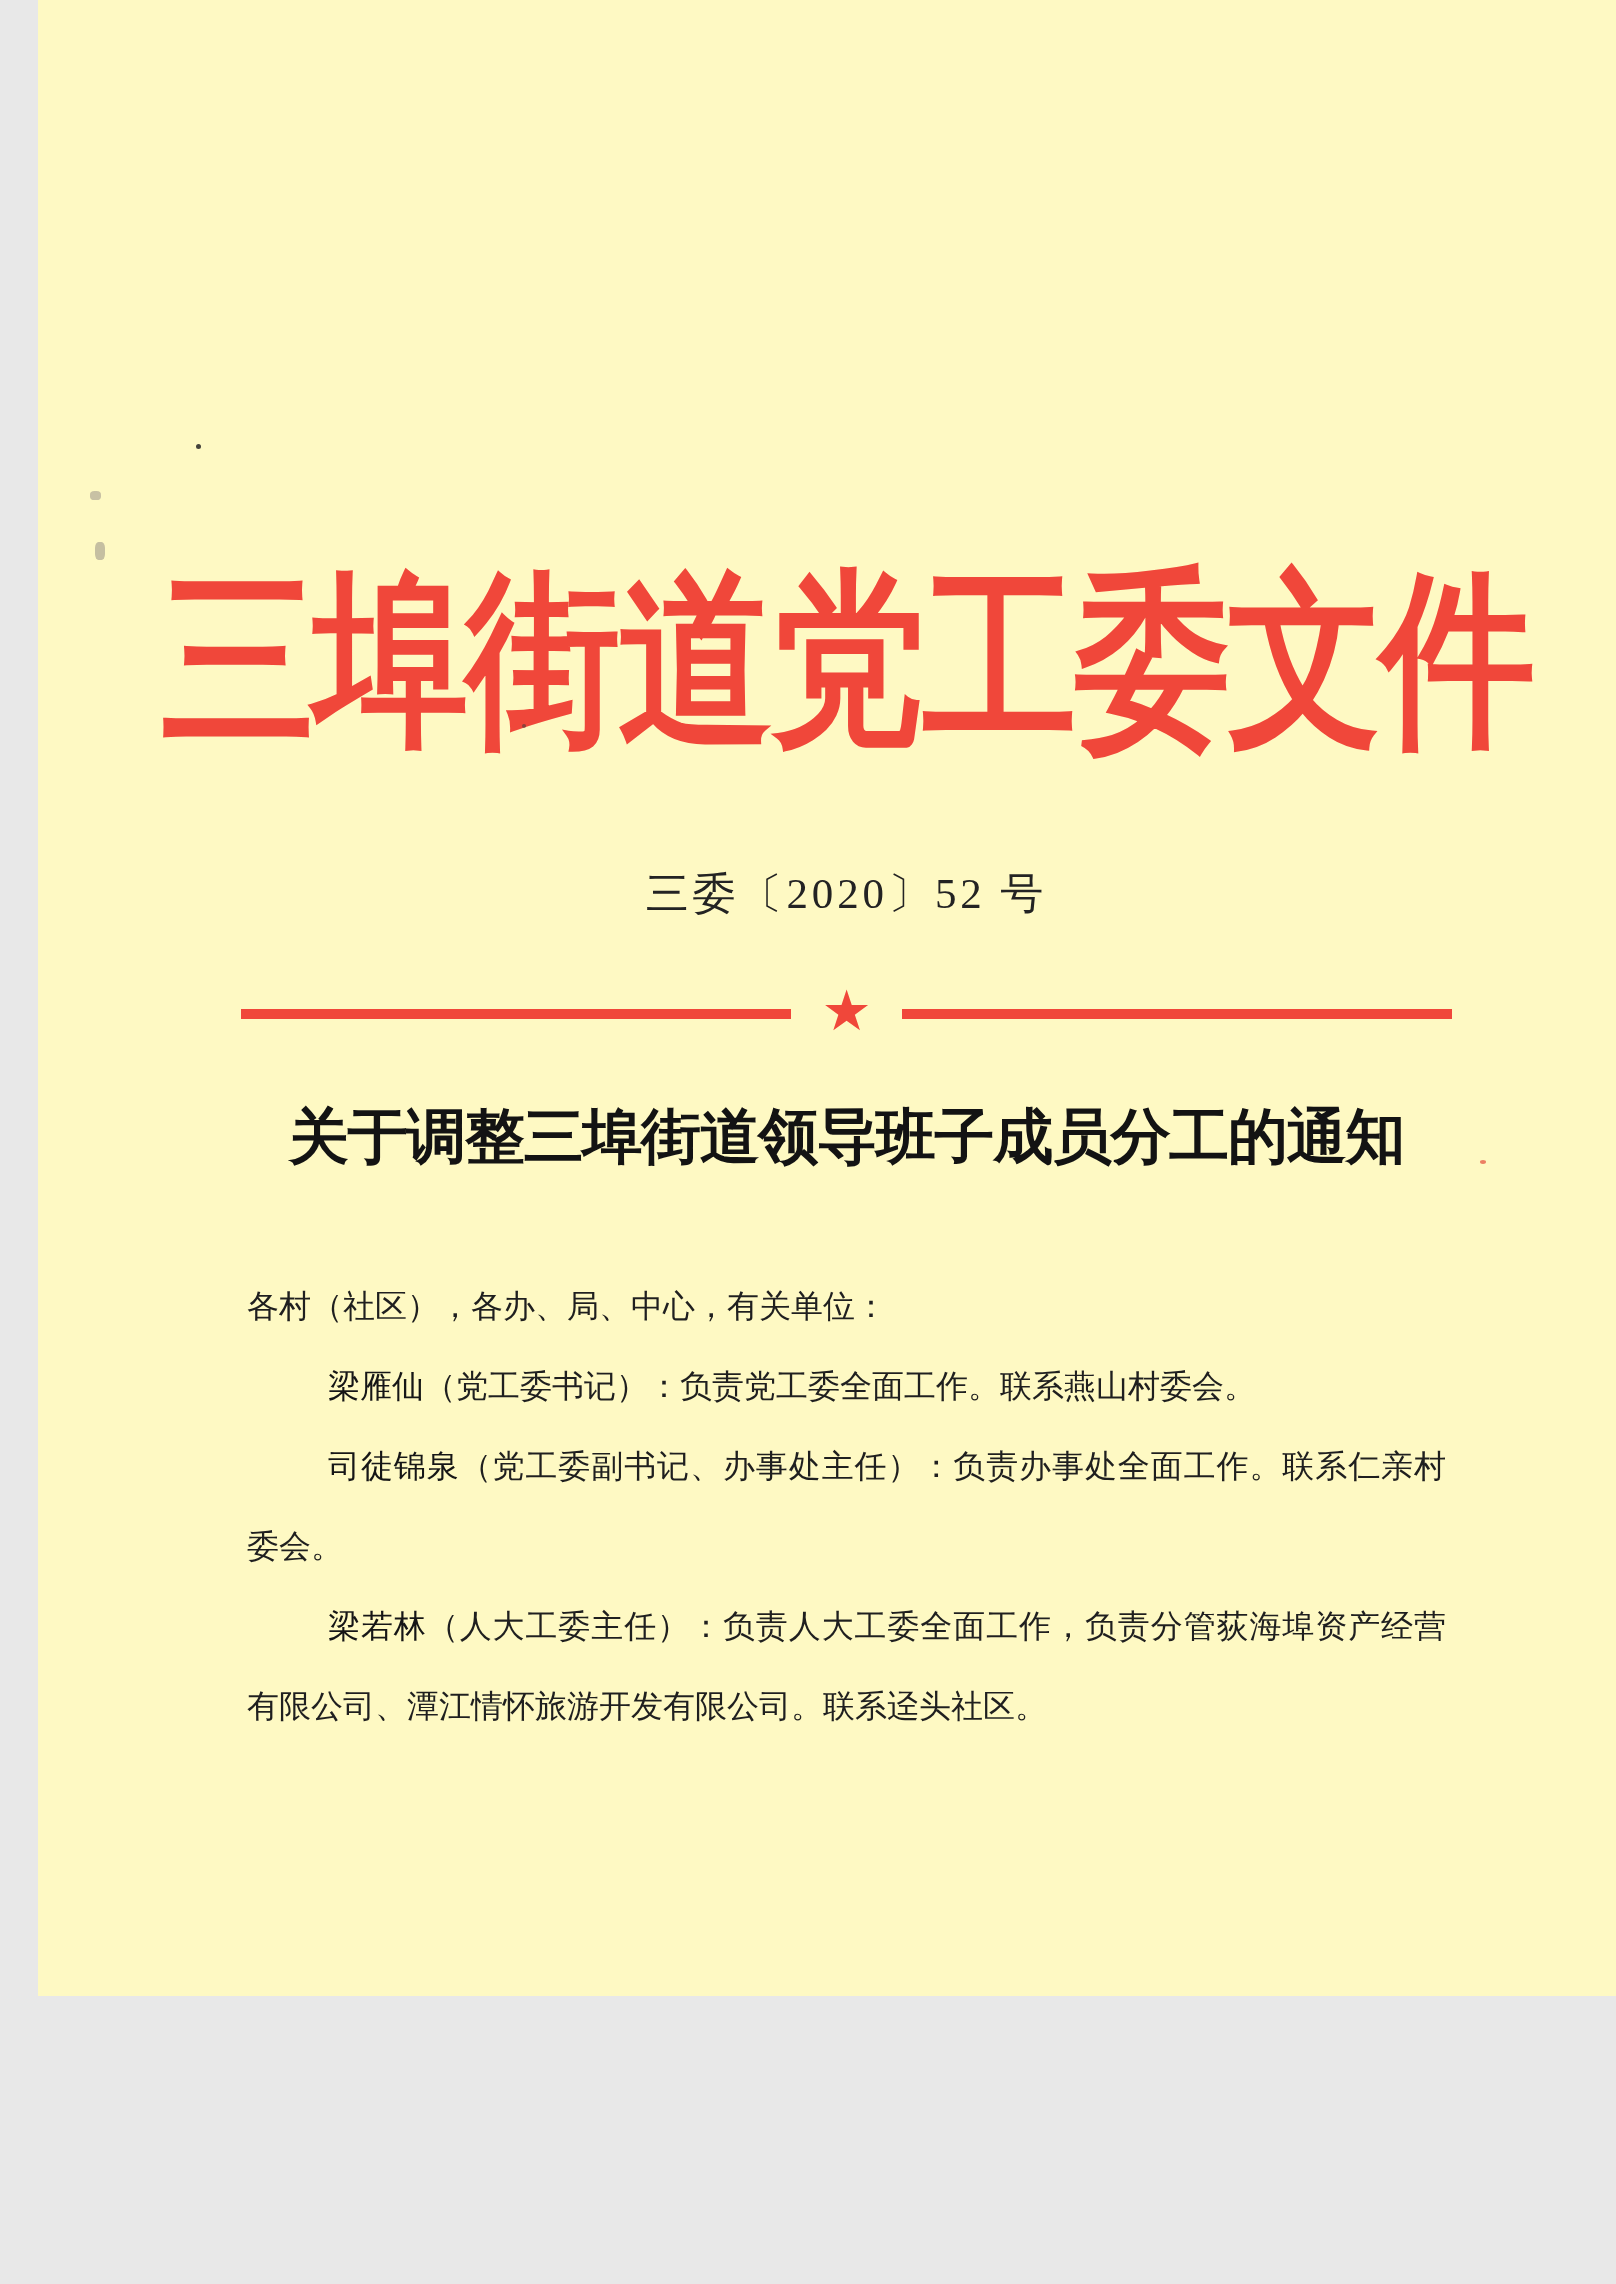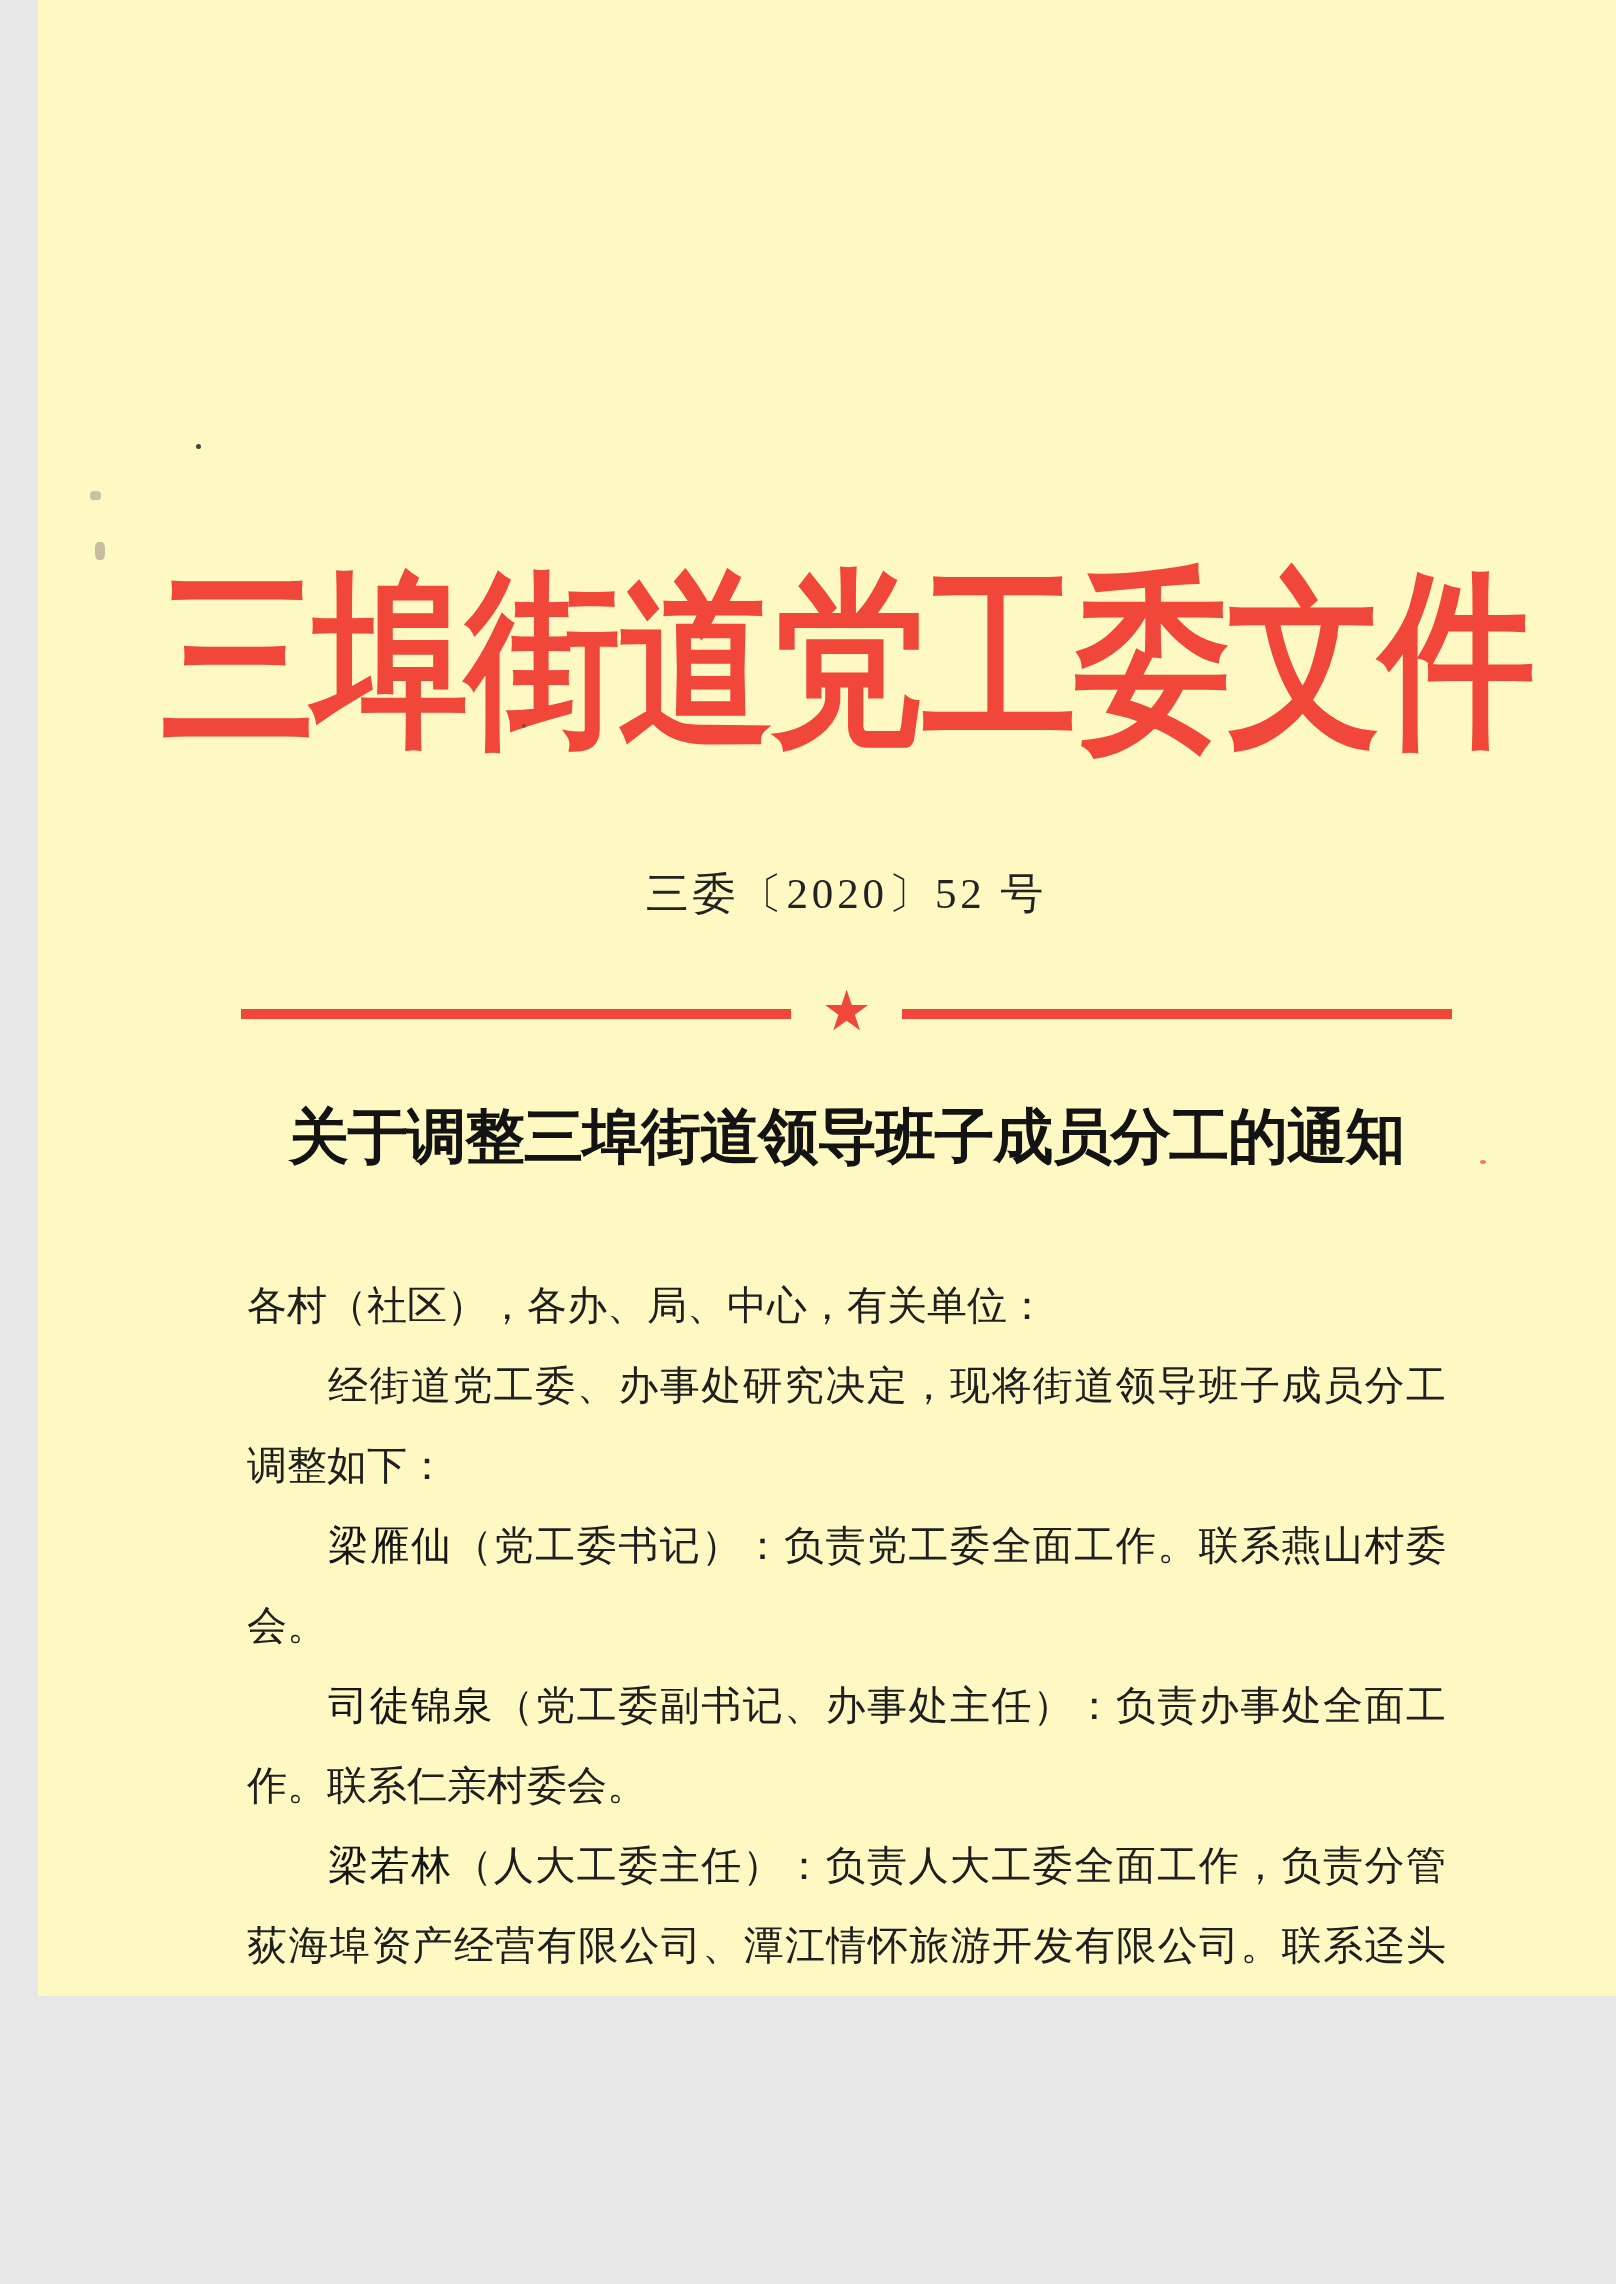--- a/index.html
+++ b/index.html
@@ -64,21 +64,21 @@
     font-weight:bold;
     letter-spacing:-1.3px;
     white-space:nowrap;
     line-height:1;
   }
   
   .body-text{
     position:absolute;
     top:1266px;left:209px;width:1199px;
     color:#1f1f1f;
-    font-size:40px;
+    font-size:32px;
     line-height:80px;
     text-align:justify;
     text-justify:inter-character;
   }
   .body-text p{margin:0;padding:0;}
   .body-text p.indent{text-indent:81px;}
   .person{font-weight:normal;color:#161616;}
   
   .artifact{position:absolute;pointer-events:none;}
   .a1{left:52px;top:491px;width:11px;height:9px;background:rgba(120,110,118,.40);border-radius:40%;filter:blur(0.7px);}
@@ -100,21 +100,20 @@
     <div class="seg"></div>
     <div class="star">★</div>
     <div class="seg"></div>
   </div>
 
   <div class="notice-title">关于调整三埠街道领导班子成员分工的通知</div>
 
   <div class="body-text">
     <p>各村（社区），各办、局、中心，有关单位：</p>
 
-    <p class="indent"><span>经街道党工委、办事处研究决定，现将街道领导班子成员分工调整如下：</span></p>
 
     <p class="indent"><span class="person">梁雁仙</span><span>（党工委书记）：负责党工委全面工作。联系燕山村委会。</span></p>
 
     <p class="indent"><span class="person">司徒锦泉</span><span>（党工委副书记、办事处主任）：负责办事处全面工作。联系仁亲村委会。</span></p>
 
     <p class="indent"><span class="person">梁若林</span><span>（人大工委主任）：负责人大工委全面工作，负责分管荻海埠资产经营有限公司、潭江情怀旅游开发有限公司。联系迳头社区。</span></p>
   </div>
 
   <div class="artifact a1"></div>
   <div class="artifact a2"></div>

